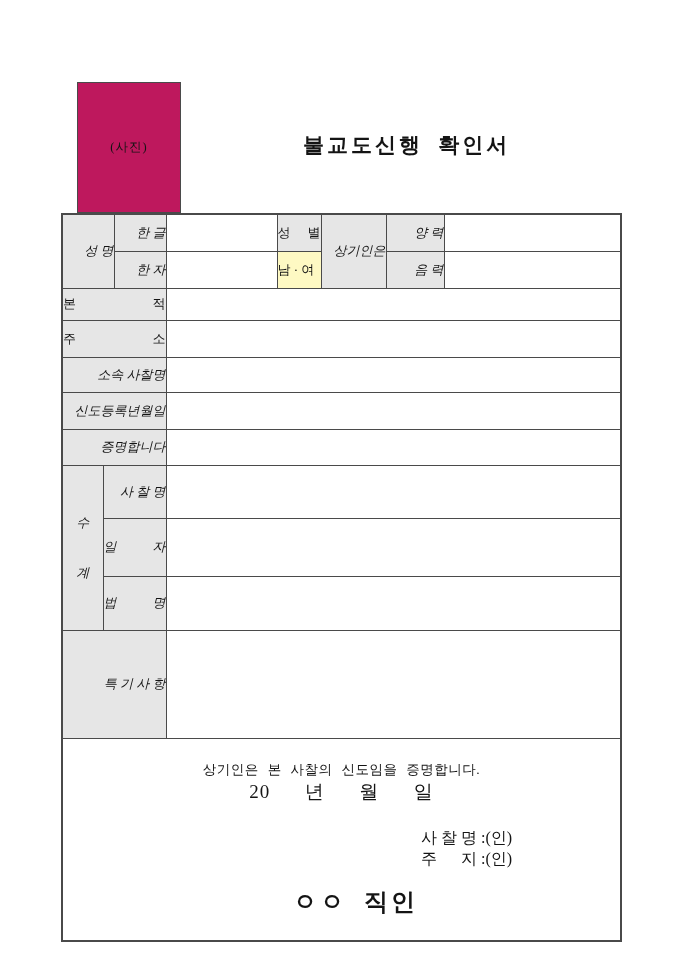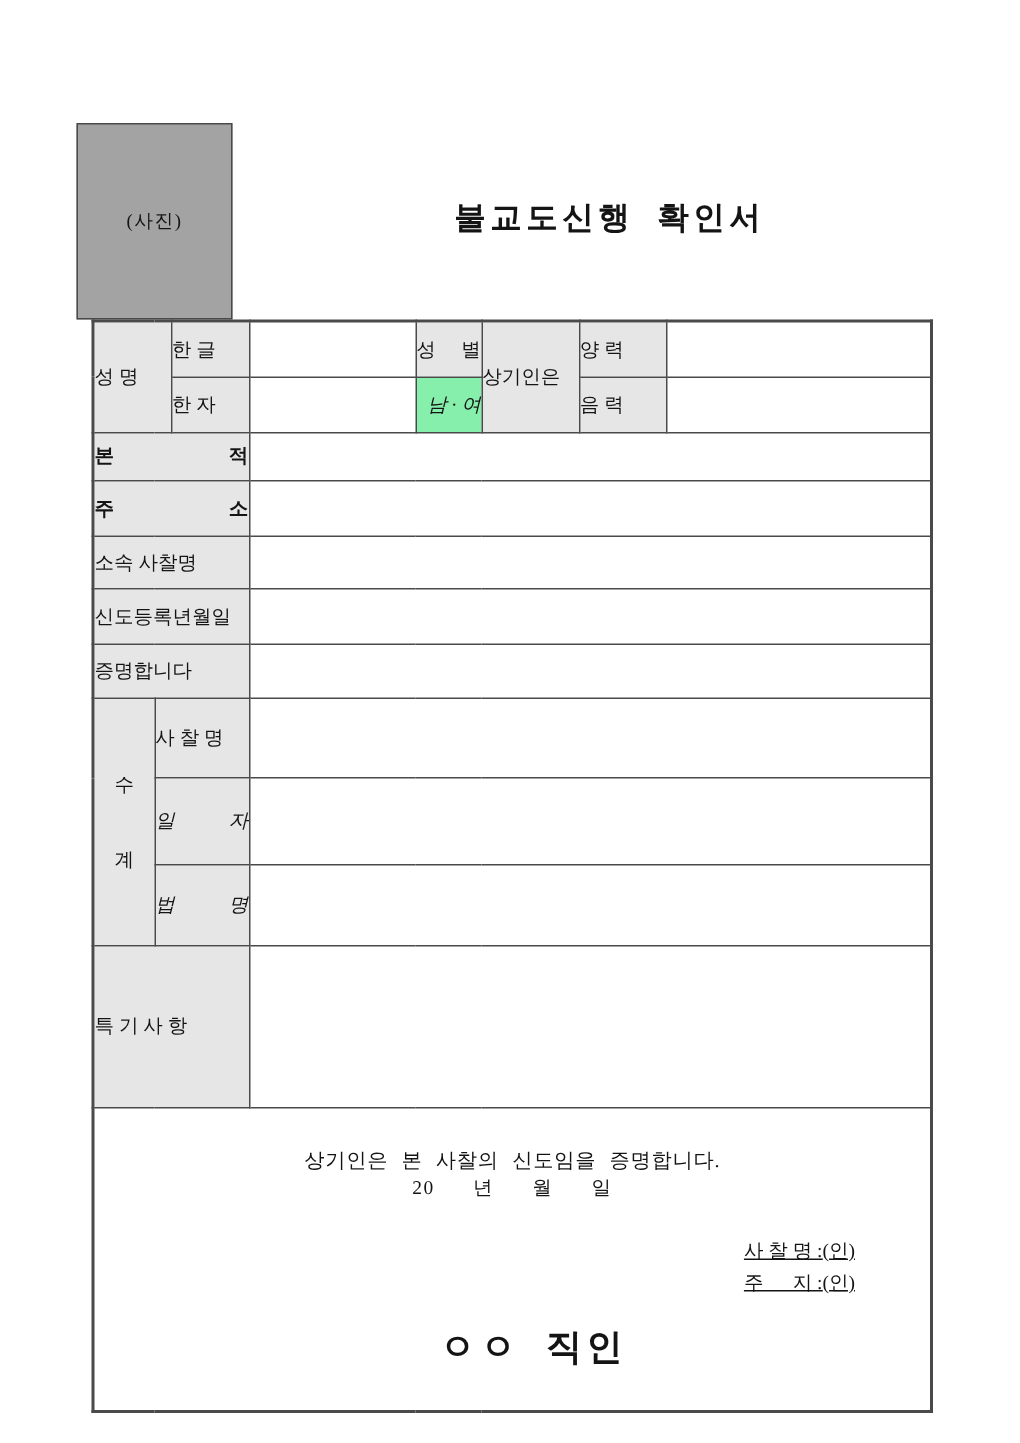--- a/index.html
+++ b/index.html
@@ -8,24 +8,24 @@
     --ink:#141414;
   }
   html,body{margin:0;padding:0;}
   body{
     width:680px;height:962px;background:#ffffff;position:relative;
     font-family:"Liberation Serif","DejaVu Serif",serif;color:var(--ink);
     -webkit-font-smoothing:antialiased;
   }
   
   .photo-box{
-    position:absolute;left:51px;top:82px;width:104px;height:131px;
+    position:absolute;left:77px;top:82px;width:104px;height:131px;
     box-sizing:border-box;border:1.5px solid var(--border);
     display:flex;align-items:center;justify-content:center;
-    font-size:12.5px;letter-spacing:1px;background:#a3a3a3;
+    font-size:12.5px;letter-spacing:1px;background:#be185d;
   }
   
   .doc-title{
     position:absolute;left:179px;top:131px;width:455px;
     text-align:center;font-size:21px;font-weight:bold;
     letter-spacing:3px;word-spacing:7px;white-space:pre;
   }
   
   table.form{
     position:absolute;left:61px;top:213px;width:559px;
@@ -33,44 +33,44 @@
     border:2px solid var(--border);
   }
   table.form td{
     border:1px solid var(--border);
     box-sizing:border-box;
     font-size:13px;
     vertical-align:middle;
     padding:0;
     overflow:hidden;
   }
-  td.shade{background:var(--shade);text-align:left;white-space:pre;}
+  td.shade{background:var(--shade);text-align:right;white-space:pre;font-style:italic;}
   td.spread{
     background:var(--shade);
     text-align:justify;
     text-align-last:justify;
     -moz-text-align-last:justify;
   }
-  td.pad-lg{padding:0 16px;font-weight:bold;}
+  td.pad-lg{padding:0 16px;}
   td.pad-md{padding:0 13px;font-style:italic;}
   td.pad-sm{padding:0 6px;margin-top:13px;}
   td.input{background:#ffffff;}
-  td.plain{background:#86efac;text-align:right;white-space:pre;font-style:italic;}
+  td.plain{background:#fef9c3;text-align:left;white-space:pre;}
   .sugye-wrap{
     display:flex;flex-direction:column;justify-content:space-around;
     align-items:center;height:100%;min-height:100px;
   }
   
   td.bottom{background:#ffffff;vertical-align:top;text-align:center;}
   .cert-line{font-size:13.5px;word-spacing:5px;letter-spacing:0.5px;}
-  .date-line{font-size:13px;white-space:pre;letter-spacing:1px;}
+  .date-line{font-size:19px;white-space:pre;letter-spacing:1px;}
   .sig-block{margin-top:22px;}
   .sig-line{
-    display:flex;justify-content:flex-end;align-items:center;
-    padding:0 50px 0 300px;font-size:13px;line-height:21px;white-space:pre;text-decoration:underline;
+    display:flex;justify-content:center;align-items:center;
+    padding:0 50px 0 300px;font-size:16px;line-height:21px;white-space:pre;
   }
   .stamp-line{
     margin-top:17px;font-size:24px;font-weight:bold;
     letter-spacing:3px;word-spacing:8px;text-indent:28px;white-space:pre;
   }
 </style>
 </head>
 <body>
 
 <div class="photo-box">

